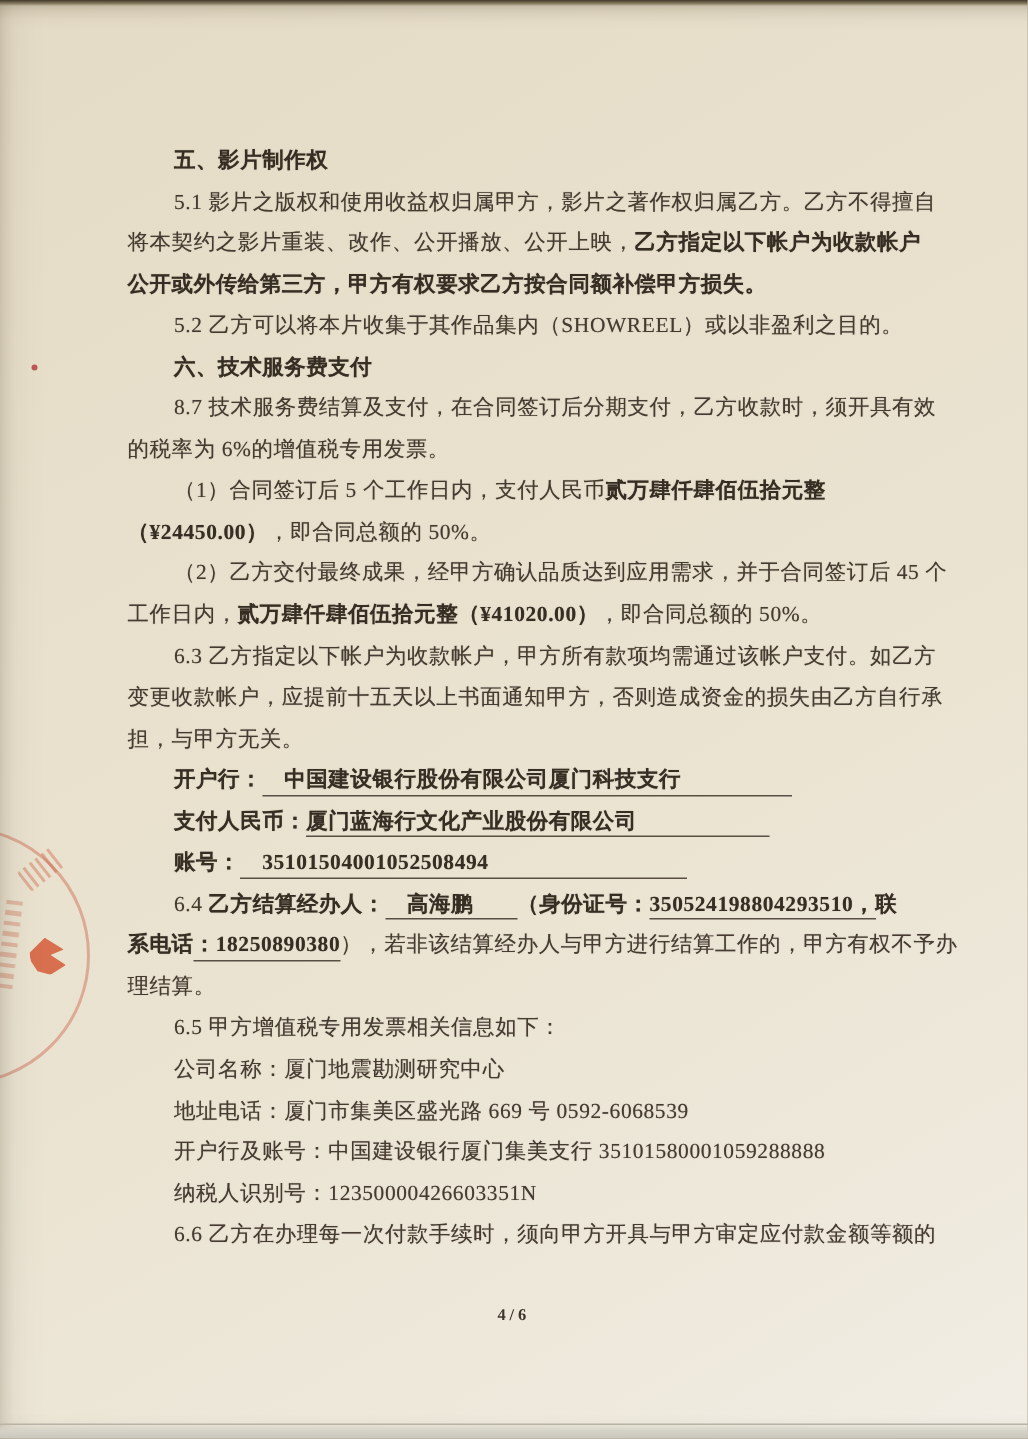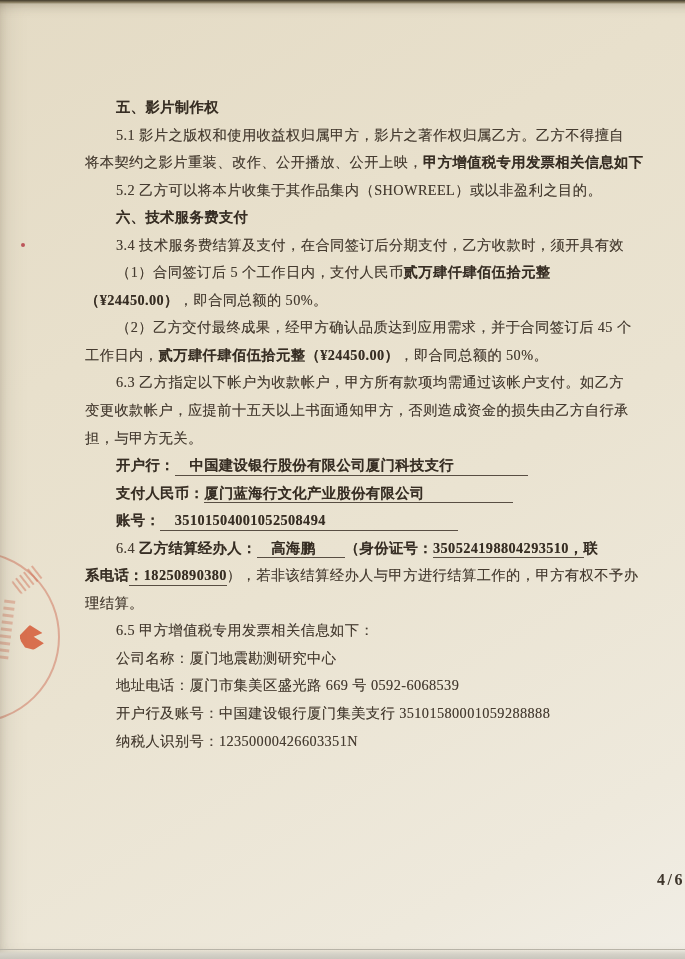--- a/index.html
+++ b/index.html
@@ -42,21 +42,21 @@
     letter-spacing: 0.4px;
     text-shadow: 0 0 0.6px rgba(69,59,48,.5);
   }
   .ln { white-space: nowrap; height: 27.55px; }
   .ind { padding-left: 31px; }
   .seg.b { font-weight: 700; color: #362d23; }
   .seg.u { border-bottom: 1.5px solid rgba(62,52,42,.85); padding-bottom: 1.5px; }
 
   .footer {
     position: absolute; top: 871px; left: 0; width: 685px; z-index: 3;
-    text-align: right; font-size: 16px; font-weight: 700;
+    text-align: center; font-size: 11px; font-weight: 700;
     letter-spacing: 2.5px; color: #3e352b;
   }
 
   
   .stamp { position: absolute; left: 0; top: 545px; width: 95px; height: 195px; z-index: 4; pointer-events: none; }
   .seal-arc {
     position: absolute; left: -112px; top: 6px; width: 168px; height: 168px;
     border-radius: 50%;
     border: 2.2px solid rgba(201,86,60,.40);
     filter: blur(.4px);
@@ -88,42 +88,45 @@
 </head>
 <body>
 
 <div class="scan">
   <div class="edge-top"></div>
   <div class="edge-right"></div>
 
   <div class="content" id="doc">
       <div class="ln ind"><span class="seg b">五、影片制作权</span></div>
       <div class="ln ind"><span class="seg">5.1 影片之版权和使用收益权归属甲方，影片之著作权归属乙方。乙方不得擅自</span></div>
-      <div class="ln"><span class="seg">将本契约之影片重装、改作、公开播放、公开上映，</span><span class="seg b">甲方增值税专用发票相关信息如下</span></div>
+      <div class="ln"><span class="seg">将本契约之影片重装、改作、公开播放、公开上映，</span><span class="seg b">乙方指定以下帐户为收款帐户</span></div>
+      <div class="ln"><span class="seg b">公开或外传给第三方，甲方有权要求乙方按合同额补偿甲方损失。</span></div>
       <div class="ln ind"><span class="seg">5.2 乙方可以将本片收集于其作品集内（SHOWREEL）或以非盈利之目的。</span></div>
       <div class="ln ind"><span class="seg b">六、技术服务费支付</span></div>
-      <div class="ln ind"><span class="seg">3.4 技术服务费结算及支付，在合同签订后分期支付，乙方收款时，须开具有效</span></div>
+      <div class="ln ind"><span class="seg">8.7 技术服务费结算及支付，在合同签订后分期支付，乙方收款时，须开具有效</span></div>
+      <div class="ln"><span class="seg">的税率为 6%的增值税专用发票。</span></div>
       <div class="ln ind"><span class="seg">（1）合同签订后 5 个工作日内，支付人民币</span><span class="seg b">贰万肆仟肆佰伍拾元整</span></div>
       <div class="ln"><span class="seg b">（¥24450.00）</span><span class="seg">，即合同总额的 50%。</span></div>
       <div class="ln ind"><span class="seg">（2）乙方交付最终成果，经甲方确认品质达到应用需求，并于合同签订后 45 个</span></div>
-      <div class="ln"><span class="seg">工作日内，</span><span class="seg b">贰万肆仟肆佰伍拾元整（¥24450.00）</span><span class="seg">，即合同总额的 50%。</span></div>
+      <div class="ln"><span class="seg">工作日内，</span><span class="seg b">贰万肆仟肆佰伍拾元整（¥41020.00）</span><span class="seg">，即合同总额的 50%。</span></div>
       <div class="ln ind"><span class="seg">6.3 乙方指定以下帐户为收款帐户，甲方所有款项均需通过该帐户支付。如乙方</span></div>
       <div class="ln"><span class="seg">变更收款帐户，应提前十五天以上书面通知甲方，否则造成资金的损失由乙方自行承</span></div>
       <div class="ln"><span class="seg">担，与甲方无关。</span></div>
       <div class="ln ind"><span class="seg b">开户行：</span><span class="seg b u">　中国建设银行股份有限公司厦门科技支行　　　　　</span></div>
       <div class="ln ind"><span class="seg b">支付人民币：</span><span class="seg b u">厦门蓝海行文化产业股份有限公司　　　　　　</span></div>
       <div class="ln ind"><span class="seg b">账号：</span><span class="seg b u">　35101504001052508494　　　　　　　　　</span></div>
       <div class="ln ind"><span class="seg">6.4 </span><span class="seg b">乙方结算经办人：</span><span class="seg b u">　高海鹏　　</span><span class="seg b">（身份证号：</span><span class="seg b u">350524198804293510，</span><span class="seg b">联</span></div>
       <div class="ln"><span class="seg b">系电话</span><span class="seg b u">：18250890380</span><span class="seg">），若非该结算经办人与甲方进行结算工作的，甲方有权不予办</span></div>
       <div class="ln"><span class="seg">理结算。</span></div>
       <div class="ln ind"><span class="seg">6.5 甲方增值税专用发票相关信息如下：</span></div>
       <div class="ln ind"><span class="seg">公司名称：厦门地震勘测研究中心</span></div>
       <div class="ln ind"><span class="seg">地址电话：厦门市集美区盛光路 669 号 0592-6068539</span></div>
       <div class="ln ind"><span class="seg">开户行及账号：中国建设银行厦门集美支行 35101580001059288888</span></div>
       <div class="ln ind"><span class="seg">纳税人识别号：12350000426603351N</span></div>
+      <div class="ln ind"><span class="seg">6.6 乙方在办理每一次付款手续时，须向甲方开具与甲方审定应付款金额等额的</span></div>
     </div>
 
   <div class="footer">4/6</div>
 
   <div class="stamp">
     <div class="seal-arc"></div>
     <div class="seal-texture-a"></div>
     <div class="seal-texture-b"></div>
     <div class="seal-mark"></div>
   </div>

